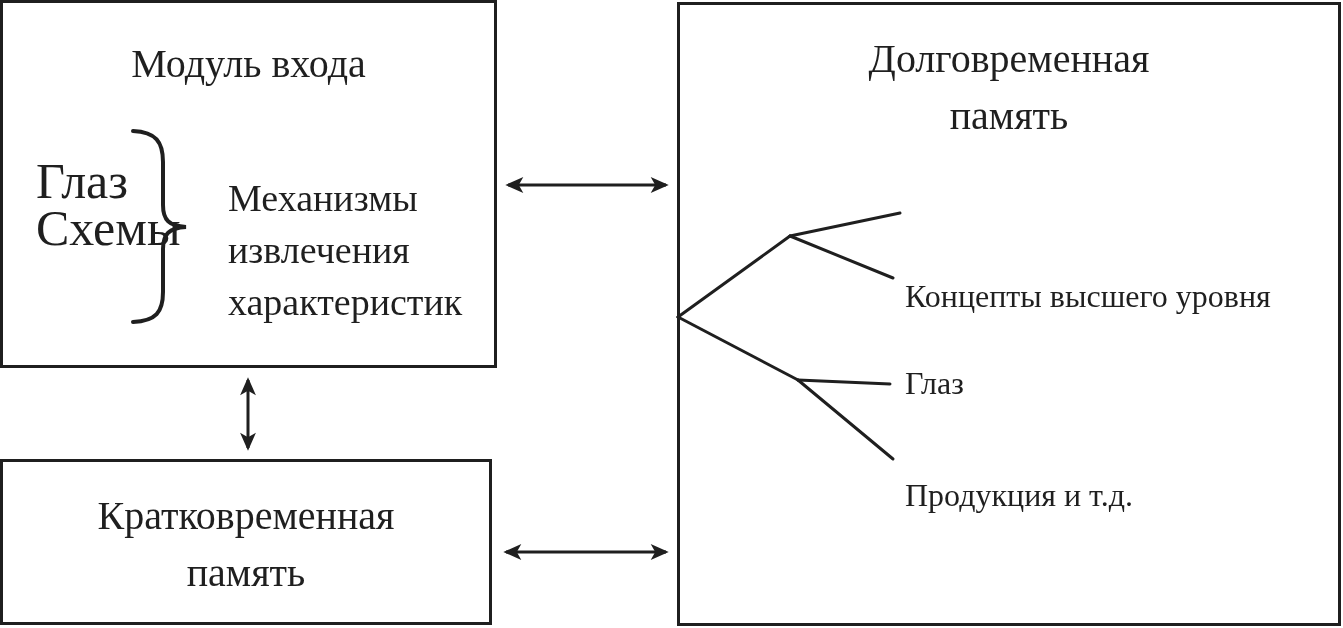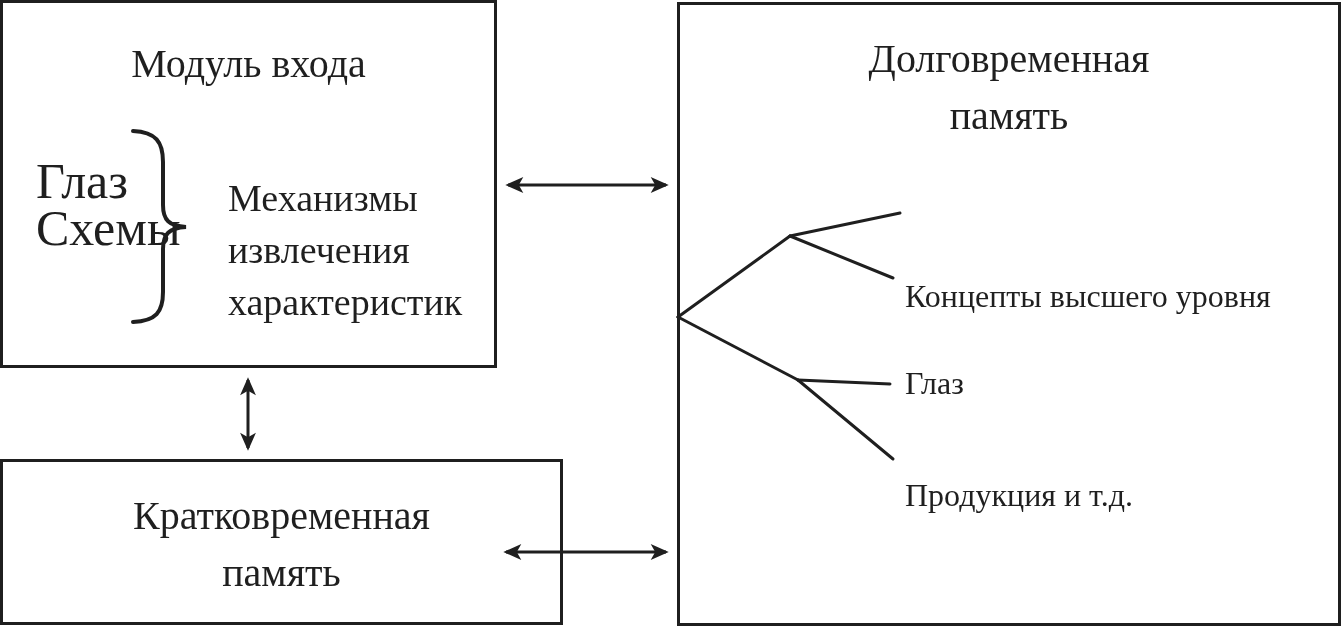--- a/index.html
+++ b/index.html
@@ -18,21 +18,21 @@
     height:628px;
     background:var(--bg);
     overflow:hidden;
   }
   .box{
     position:absolute;
     border:3px solid var(--ink);
     background:var(--bg);
   }
   .box-input{left:0;top:0;width:497px;height:368px;}
-  .box-stm{left:0;top:459px;width:563px;height:166px;}
+  .box-stm{left:0;top:459px;width:492px;height:166px;}
   .box-ltm{left:677px;top:2px;width:664px;height:624px;}
   .txt{
     position:absolute;
     white-space:nowrap;
     color:var(--ink);
   }
   .title{
     font-size:40px;
     line-height:57px;
     text-align:center;

